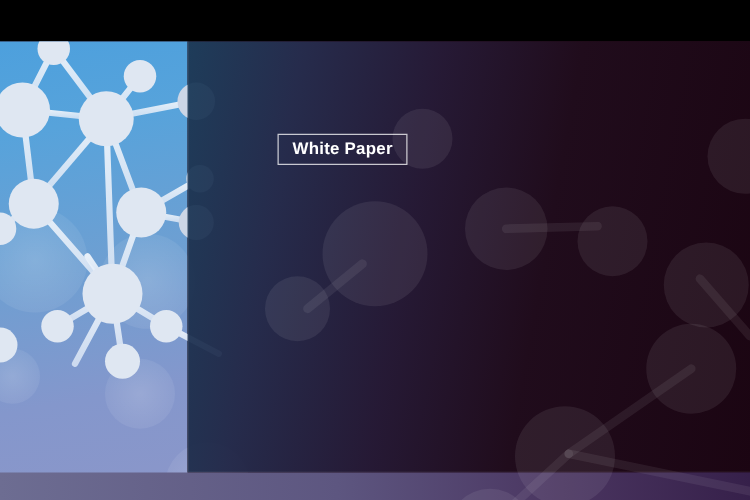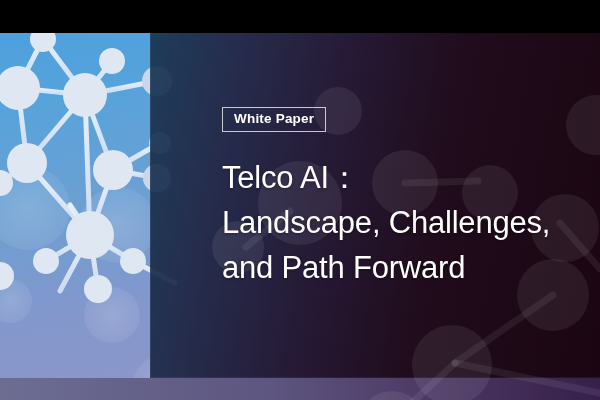--- a/index.html
+++ b/index.html
@@ -179,19 +179,16 @@
       <circle cx="238" cy="214" r="26"></circle>
       <circle cx="338" cy="78" r="24"></circle>
       <circle cx="596" cy="92" r="30"></circle>
     </g>
   </svg>
 
   <div id="content">
 
     <div id="badge">White Paper</div>
 
-    <div id="title">Telco AI：
-Landscape, Challenges,
-and Path Forward</div>
 
   </div>
 
 </div>
 
 </body></html>

